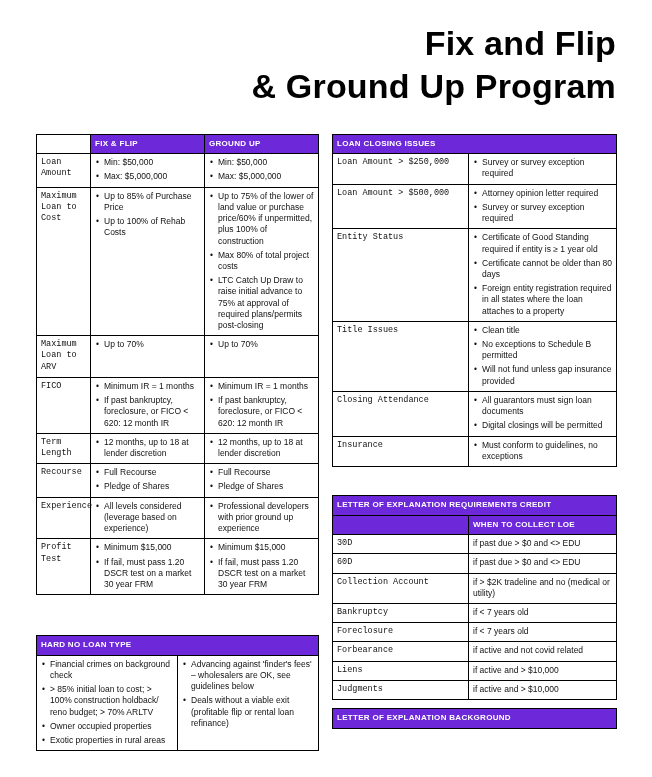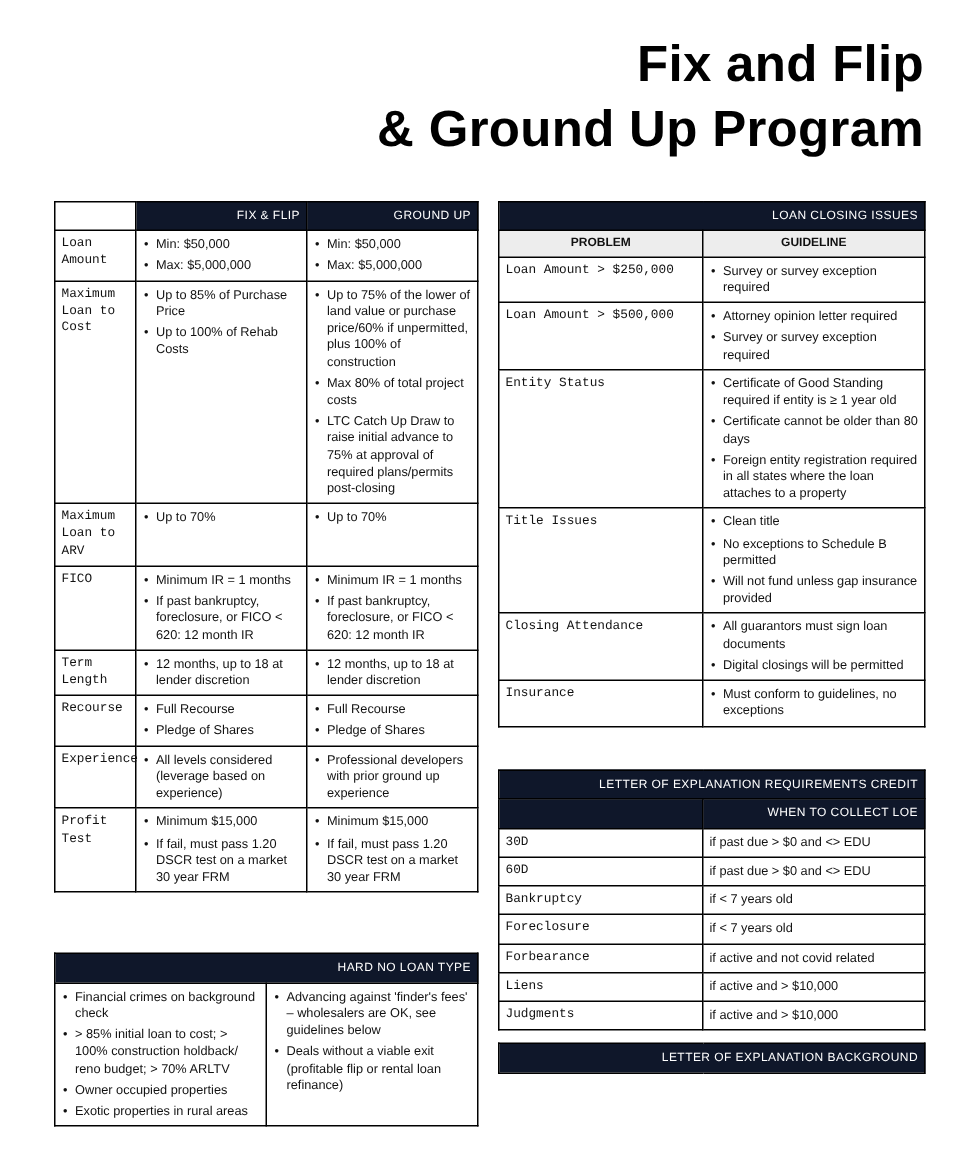--- a/index.html
+++ b/index.html
@@ -6,21 +6,21 @@
   html, body { margin: 0; padding: 0; background: #ffffff; }
   body { font-family: "Liberation Sans", sans-serif; color: #111; }
   .page { width: 652px; min-height: 777px; margin: 0 auto; padding: 16px 36px 20px; background: #fff; }
   .title { margin: 6px 0 26px; text-align: right; font-size: 34px; line-height: 1.26; font-weight: bold; color: #000; letter-spacing: 0.2px; }
   .title .title-line { display: block; }
   .columns { display: flex; gap: 14px; align-items: flex-start; }
   .col-left  { width: 282px; flex: 0 0 282px; }
   .col-right { width: 284px; flex: 0 0 284px; }
   table.tbl { border-collapse: collapse; width: 100%; table-layout: fixed; }
   .tbl th, .tbl td { border: 1px solid #000; vertical-align: top; padding: 3px 4px 4px; font-size: 8.5px; line-height: 1.32; text-align: left; font-weight: normal; }
-  .tbl th.dark { background: #0f172a; color: #fff; font-size: 8px; font-weight: normal; text-align: right; padding: 4px; letter-spacing: 0.3px; }
+  .tbl th.dark { background: #6d28d9; color: #fff; font-size: 8px; font-weight: bold; text-align: left; padding: 4px; letter-spacing: 0.3px; }
   .tbl th.subhead { background: #ededed; color: #111; font-size: 8px; font-weight: bold; text-align: center; padding: 3px 4px; }
   .tbl th.empty-cell { background: #fff; }
   .label-cell { padding-right: 3px; font-family: Liberation Mono, monospace; }
   ul.bullet-list { margin: 0; padding: 0; list-style: none; }
   ul.bullet-list li { position: relative; padding-left: 9px; margin: 0 0 3px; }
   ul.bullet-list li:last-child { margin-bottom: 0; }
   ul.bullet-list li::before { content: "\2022"; position: absolute; left: 1px; top: 0; }
   .program   { margin-bottom: 40px; }
   .closing   { margin-bottom: 28px; }
   .loecredit { margin-bottom: 8px; }
@@ -207,24 +207,20 @@
 
       <table class="tbl closing">
         <colgroup>
             <col style="width:136px">
             <col style="width:148px">
           </colgroup>
         <thead>
           <tr>
             <th class="dark" colspan="2">LOAN CLOSING ISSUES</th>
           </tr>
-          <tr>
-            <th class="subhead">PROBLEM</th>
-            <th class="subhead">GUIDELINE</th>
-          </tr>
         </thead>
         <tbody>
             <tr>
               <td class="label-cell">Loan Amount &gt; $250,000</td>
               <td>
                 <ul class="bullet-list">
                   <li>Survey or survey exception required</li>
                 </ul>
               </td>
             </tr>
@@ -294,20 +290,24 @@
         <tbody>
             <tr>
               <td class="label-cell">30D</td>
               <td>if past due &gt; $0 and &lt;&gt; EDU</td>
             </tr>
             <tr>
               <td class="label-cell">60D</td>
               <td>if past due &gt; $0 and &lt;&gt; EDU</td>
             </tr>
             <tr>
+              <td class="label-cell">Collection Account</td>
+              <td>if &gt; $2K tradeline and no (medical or utility)</td>
+            </tr>
+            <tr>
               <td class="label-cell">Bankruptcy</td>
               <td>if &lt; 7 years old</td>
             </tr>
             <tr>
               <td class="label-cell">Foreclosure</td>
               <td>if &lt; 7 years old</td>
             </tr>
             <tr>
               <td class="label-cell">Forbearance</td>
               <td>if active and not covid related</td>

